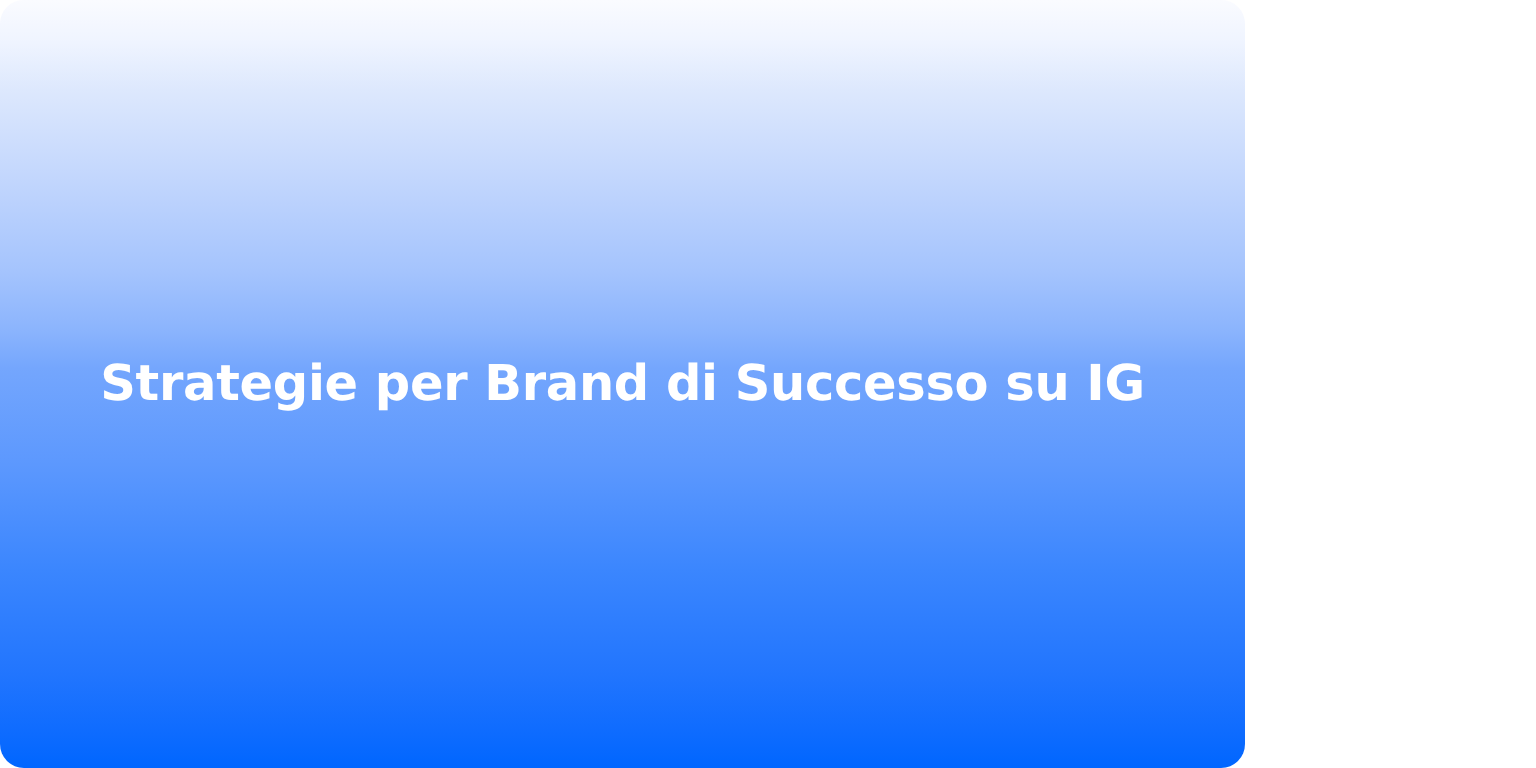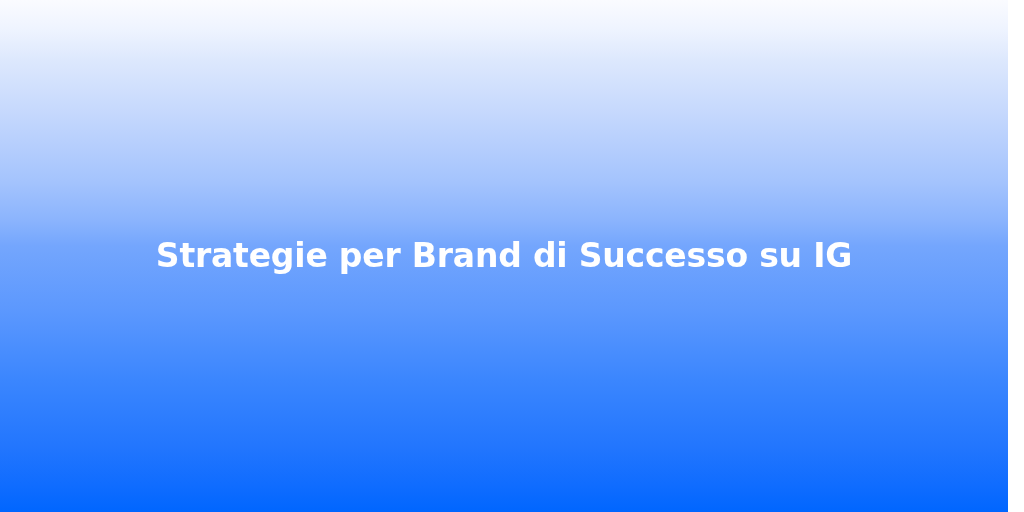--- a/index.html
+++ b/index.html
@@ -9,21 +9,21 @@
     background: #ffffff;
   }
 
   body {
     font-family: "DejaVu Sans", "Liberation Sans", sans-serif;
   }
 
   
   .banner-canvas {
     position: relative;
-    width: 1008px;
+    width: 830px;
     height: 512px;
     overflow: hidden;
     display: flex;
     align-items: center;
     justify-content: center;
     box-sizing: border-box;
 
     
     background-image: linear-gradient(
       180deg,
@@ -34,20 +34,21 @@
       #a5c4fd  35.2%,
       #8bb4fd  43.0%,
       #74a6fd  48.0%,
       #5c98fe  60.5%,
       #3b86fe  74.2%,
       #2175fe  87.9%,
       #0f6cff  95.0%,
       #0066ff 100%
     );
     background-color: #0066ff;
+    border-radius: 16px;
   }
 
   
   .headline-wrap {
     position: absolute;
     left: 0;
     right: 0;
     top: 50%;
     transform: translateY(-50%);
     text-align: center;

